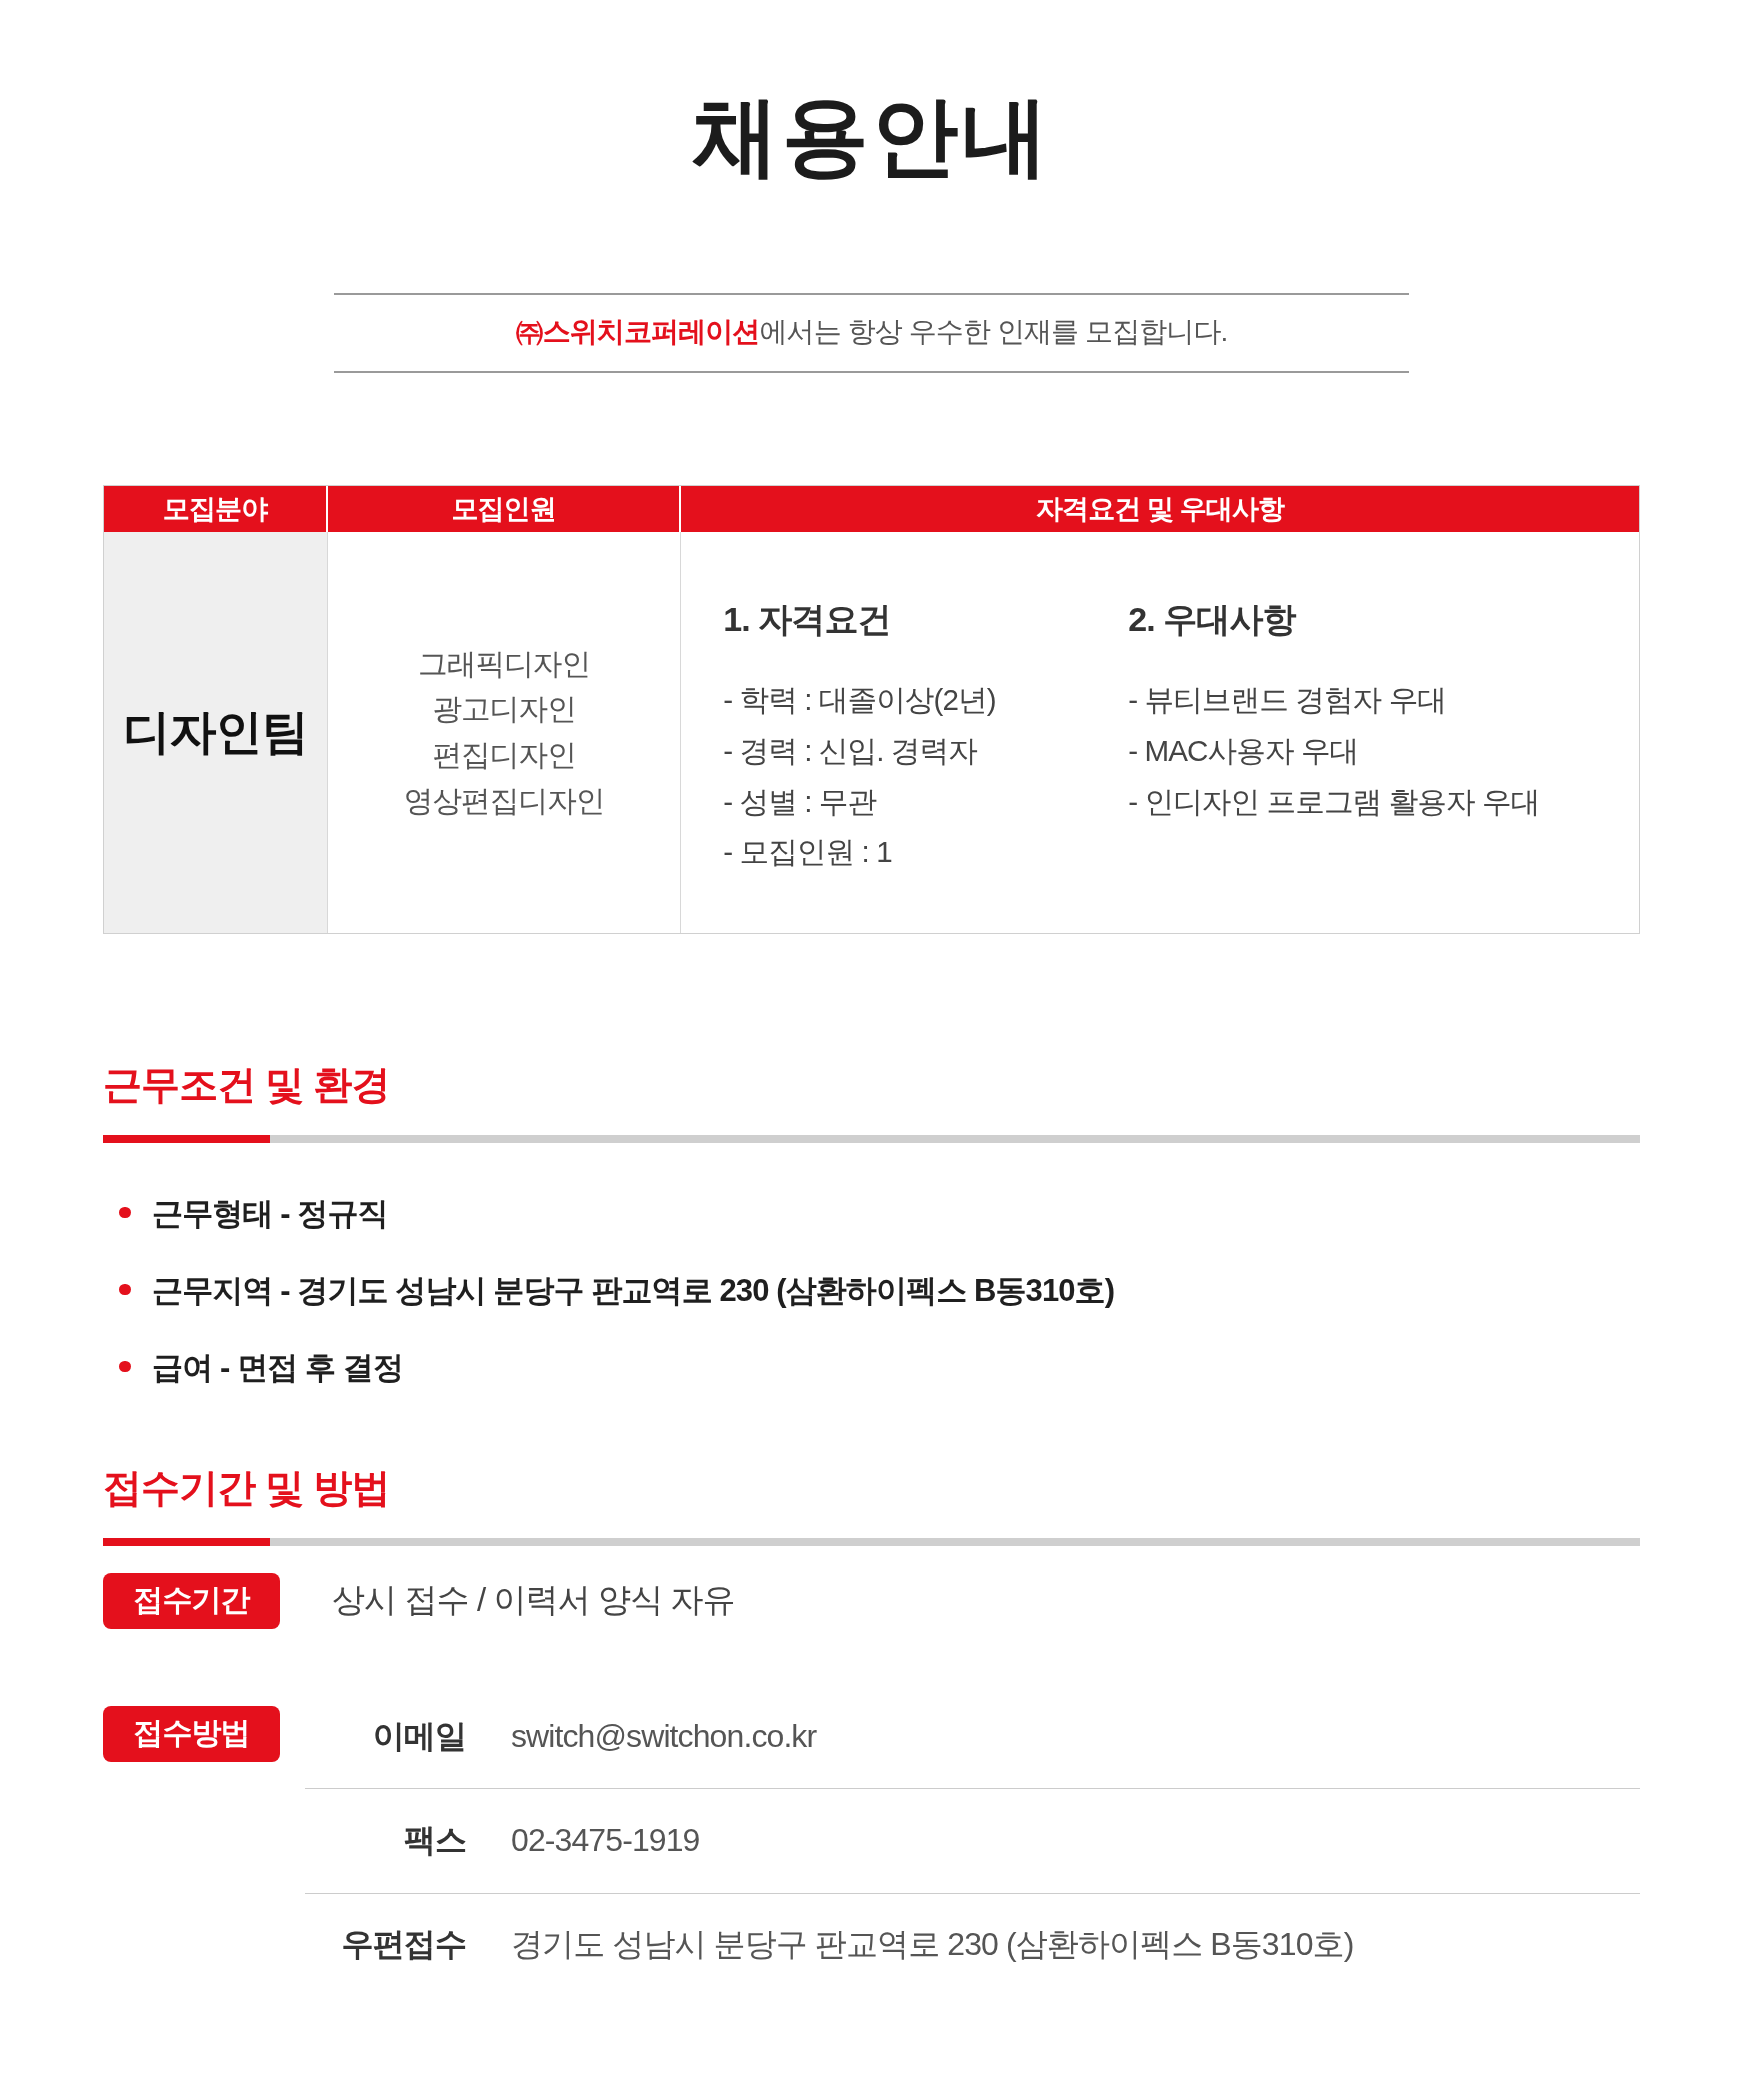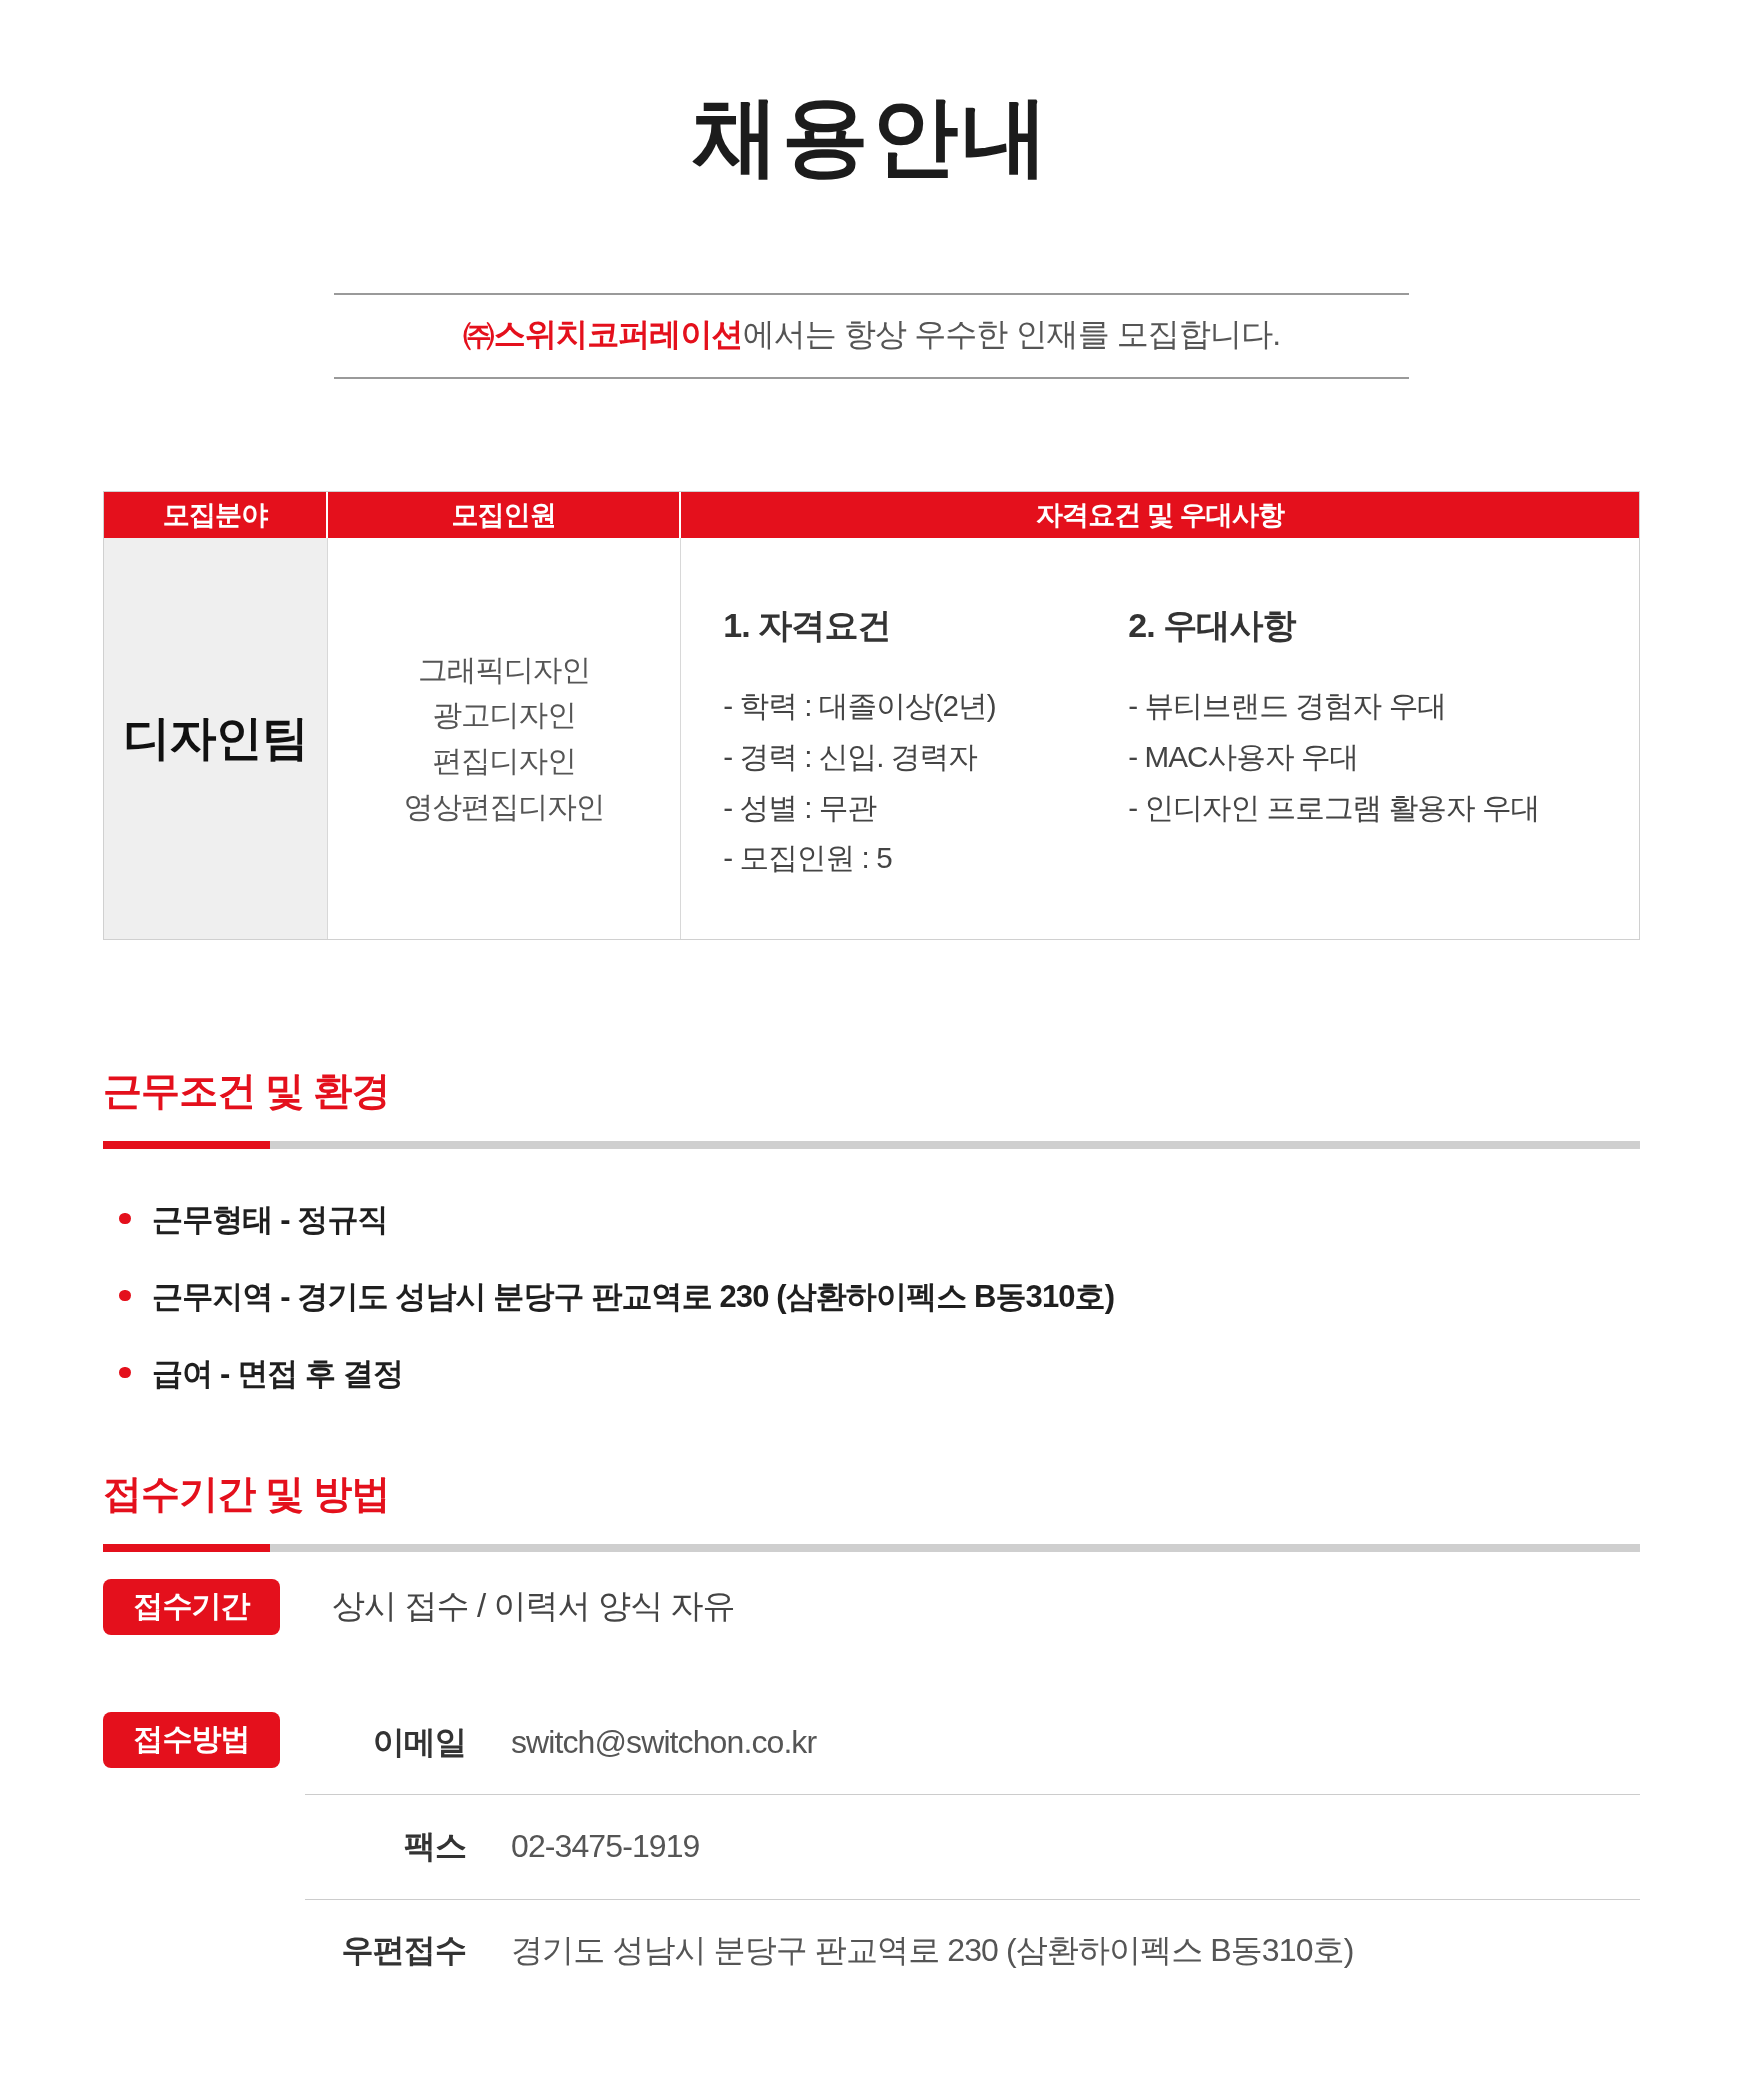--- a/index.html
+++ b/index.html
@@ -29,21 +29,21 @@
     text-align: center;
     color: #1c1c1c;
   }
   .subtitle {
     width: 1075px;
     margin: 107px auto 0;
     border-top: 2.7px solid var(--line-gray);
     border-bottom: 2.7px solid var(--line-gray);
     padding: 18px 0 19.7px;
     text-align: center;
-    font-size: 32px;
+    font-size: 28px;
     color: #555;
     letter-spacing: -0.9px;
   }
   .subtitle .company {
     color: var(--accent-red);
     font-weight: 800;
   }
   
   .recruit-table {
     width: 100%;
@@ -236,21 +236,21 @@
           <div class="duty">편집디자인</div>
           <div class="duty">영상편집디자인</div>
         </td>
         <td class="qual-cell">
           <div class="qual-flex">
             <div class="qual-col">
               <div class="qual-title">1. 자격요건</div>
               <div class="qual-item">- 학력 : 대졸이상(2년)</div>
               <div class="qual-item">- 경력 : 신입. 경력자</div>
               <div class="qual-item">- 성별 : 무관</div>
-              <div class="qual-item">- 모집인원 : 5</div>
+              <div class="qual-item">- 모집인원 : 1</div>
             </div>
             <div class="qual-col pref-col">
               <div class="qual-title">2. 우대사항</div>
               <div class="qual-item">- 뷰티브랜드 경험자 우대</div>
               <div class="qual-item">- MAC사용자 우대</div>
               <div class="qual-item">- 인디자인 프로그램 활용자 우대</div>
             </div>
           </div>
         </td>
       </tr>

